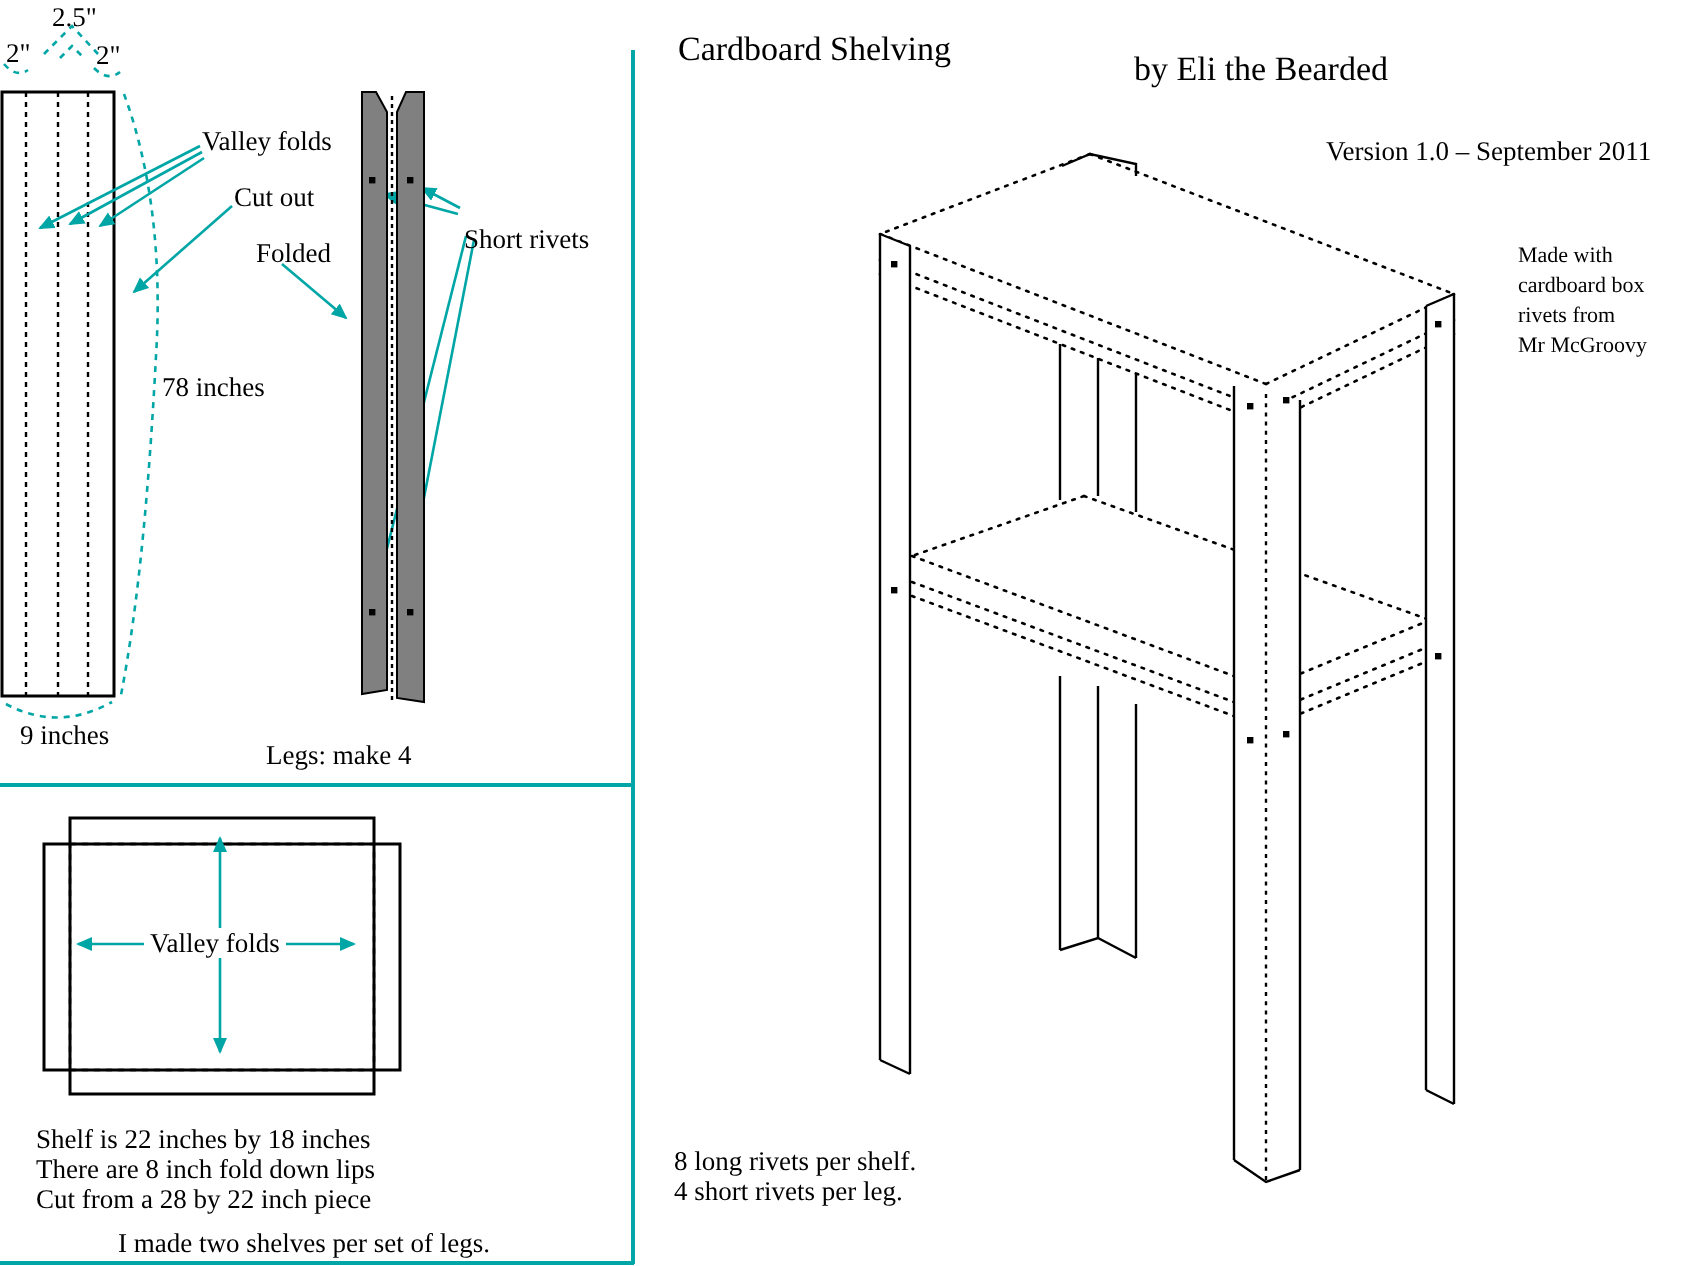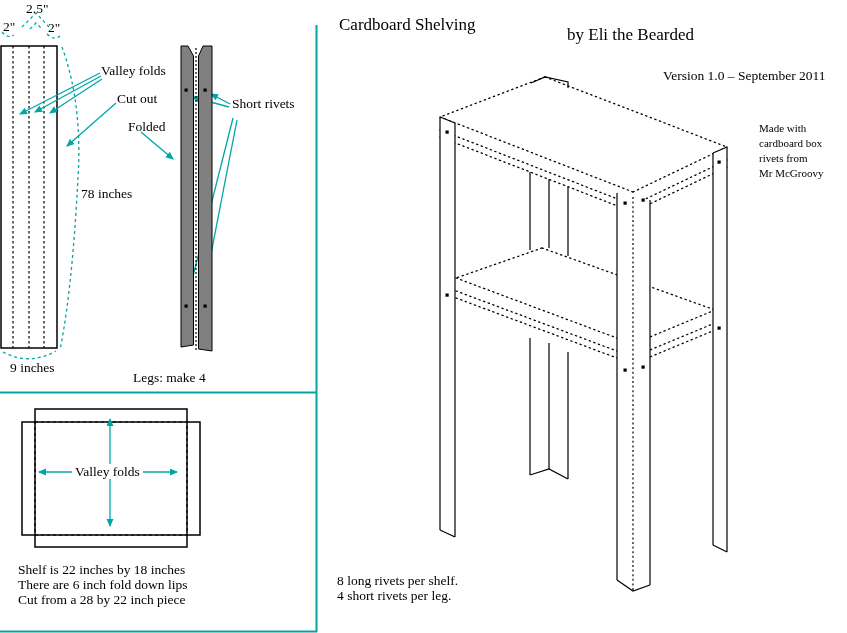--- a/index.html
+++ b/index.html
@@ -154,29 +154,30 @@
       </g>
     </g>
   </svg>
 
   <div class="label" style="left:26px;top:1px">2.5"</div>
   <div class="label" style="left:3px;top:19px">2"</div>
   <div class="label" style="left:48px;top:20px">2"</div>
   <div class="label" style="left:101px;top:63px">Valley folds</div>
   <div class="label" style="left:117px;top:91px">Cut out</div>
   <div class="label" style="left:128px;top:119px">Folded</div>
-  <div class="label" style="left:232px;top:96px">Short rivets</div>
+  <div class="label" style="left:232px;top:112px">Short rivets</div>
   <div class="label" style="left:81px;top:186px">78 inches</div>
   <div class="label" style="left:10px;top:360px">9 inches</div>
   <div class="label" style="left:133px;top:370px">Legs: make 4</div>
 
   <div class="label onwhite" style="left:72px;top:464px">Valley folds</div>
   <div class="label" style="left:18px;top:562px">Shelf is 22 inches by 18 inches</div>
-  <div class="label" style="left:18px;top:577px">There are 6 inch fold down lips</div>
+  <div class="label" style="left:18px;top:577px">There are 8 inch fold down lips</div>
   <div class="label" style="left:18px;top:592px">Cut from a 28 by 22 inch piece</div>
+  <div class="label" style="left:59px;top:614px">I made two shelves per set of legs.</div>
 
   <div class="label title" style="left:339px;top:17px">Cardboard Shelving</div>
   <div class="label title" style="left:567px;top:27px">by Eli the Bearded</div>
   <div class="label" style="left:663px;top:68px">Version 1.0 – September 2011</div>
 
   <div class="textblock" style="position:absolute;left:759px;top:121px">
     <div>Made with</div>
     <div>cardboard box</div>
     <div>rivets from</div>
     <div>Mr McGroovy</div>

